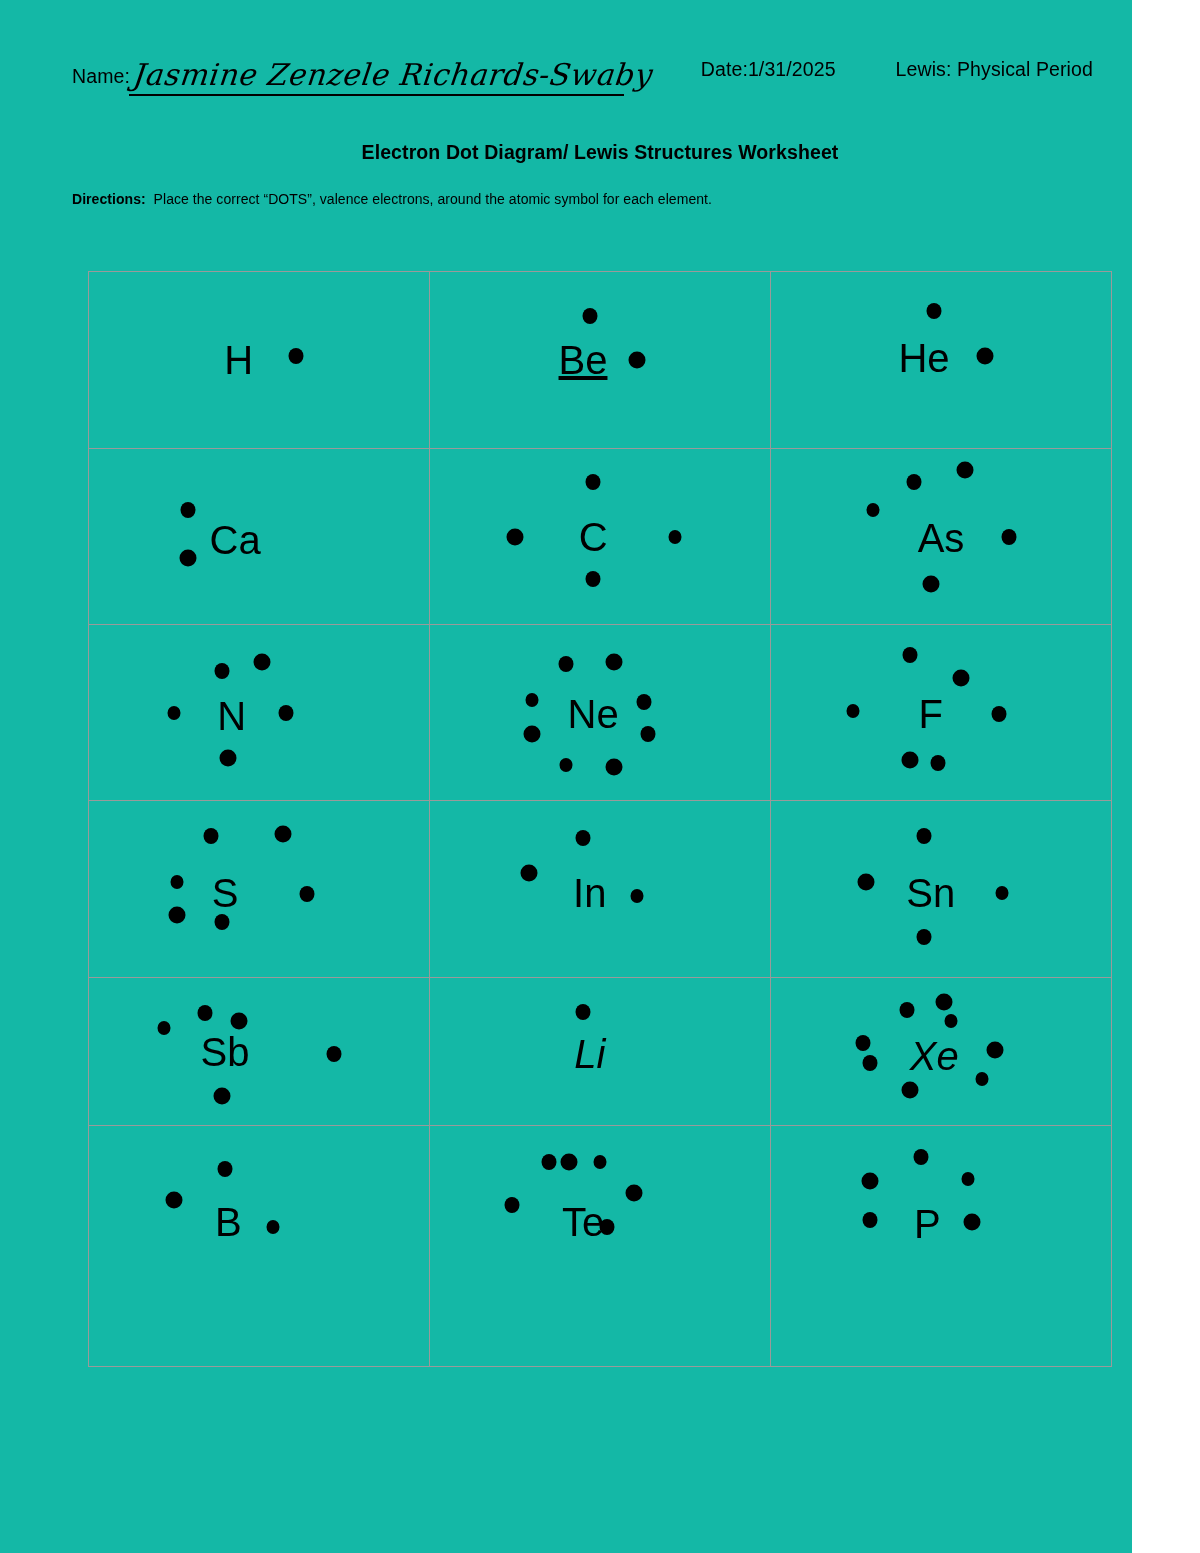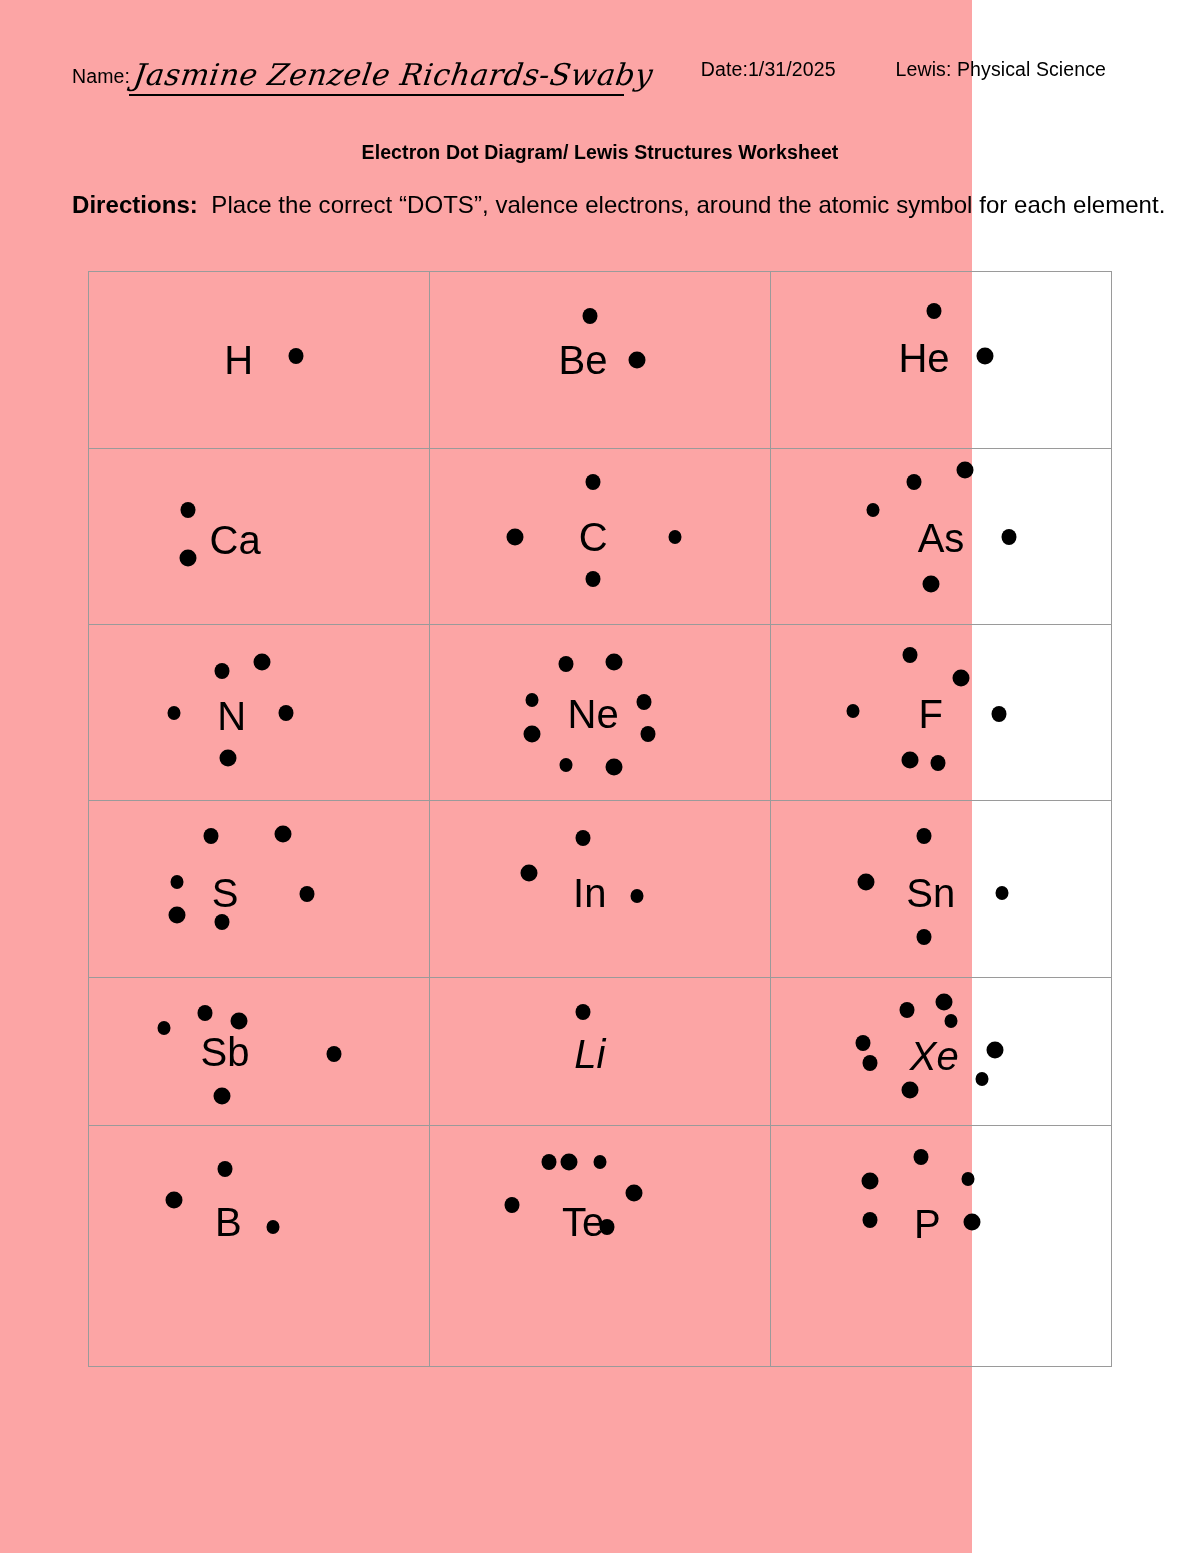--- a/index.html
+++ b/index.html
@@ -12,23 +12,23 @@
     width: 1200px;
     height: 1553px;
     font-family: "Liberation Sans", sans-serif;
     color: #000000;
     position: relative;
     overflow: hidden;
   }
 
   .page {
     position: relative;
-    width: 972px;
+    width: 1132px;
     height: 1553px;
-    background: #fca5a5;
+    background: #14b8a6;
   }
 
   
   .header-row {
     position: absolute;
     left: 72px;
     top: 58px;
     width: 1060px;
     height: 50px;
     display: flex;
@@ -80,21 +80,21 @@
     font-size: 19.5px;
     font-weight: bold;
     letter-spacing: 0.1px;
   }
 
   
   .directions {
     position: absolute;
     top: 191px;
     left: 72px;
-    font-size: 24px;
+    font-size: 14px;
     letter-spacing: 0.05px;
     white-space: nowrap;
   }
   .directions b { font-weight: bold; }
 
   
   .grid {
     position: absolute;
     left: 88px;
     top: 271px;
@@ -153,42 +153,42 @@
       <span class="name-written">Jasmine Zenzele Richards-Swaby</span>
       <span class="name-rule"></span>
     </span>
     <span class="gap-date"></span>
     <span class="field">
       <span class="field-label">Date:</span>
         <span class="field-label">1/31/2025</span>
     </span>
     <span class="gap-period"></span>
     <span class="field">
-      <span class="field-label">Lewis:</span>&nbsp;<span class="field-label">Physical Science</span>
+      <span class="field-label">Lewis:</span>&nbsp;<span class="field-label">Physical Period</span>
     </span>
   </div>
 
   <div class="worksheet-title">Electron Dot Diagram/ Lewis Structures Worksheet</div>
 
   <div class="directions">
     <b>Directions:</b>&nbsp;&nbsp;<span>Place the correct “DOTS”, valence electrons, around the atomic symbol for each element.</span>
   </div>
 
   <table class="grid">
     <tbody>
       <tr class="r1">
         <td>
             <div class="cell-inner">
               <div class="symbol" style="left: 44%; top: 50%;">H</div>
               <span class="dot" style="left: 61%; top: 48%;"></span>
             </div>
           </td>
         <td>
             <div class="cell-inner">
-              <div class="symbol" style="left: 45%; top: 50%;">Be</div>
+              <div class="symbol" style="left: 45%; top: 50%; text-decoration: underline;">Be</div>
               <span class="dot" style="left: 47%; top: 25%;"></span>
               <span class="dot lg" style="left: 61%; top: 50%;"></span>
             </div>
           </td>
         <td>
             <div class="cell-inner">
               <div class="symbol" style="left: 45%; top: 49%;">He</div>
               <span class="dot" style="left: 48%; top: 22%;"></span>
               <span class="dot lg" style="left: 63%; top: 48%;"></span>
             </div>

